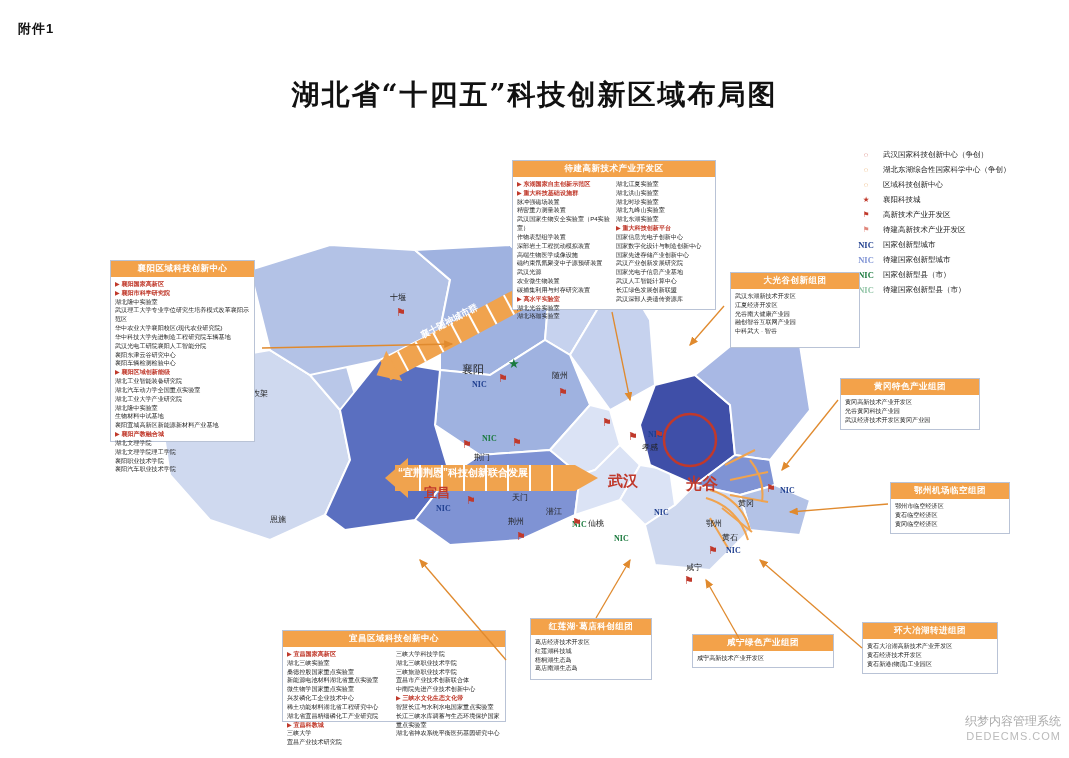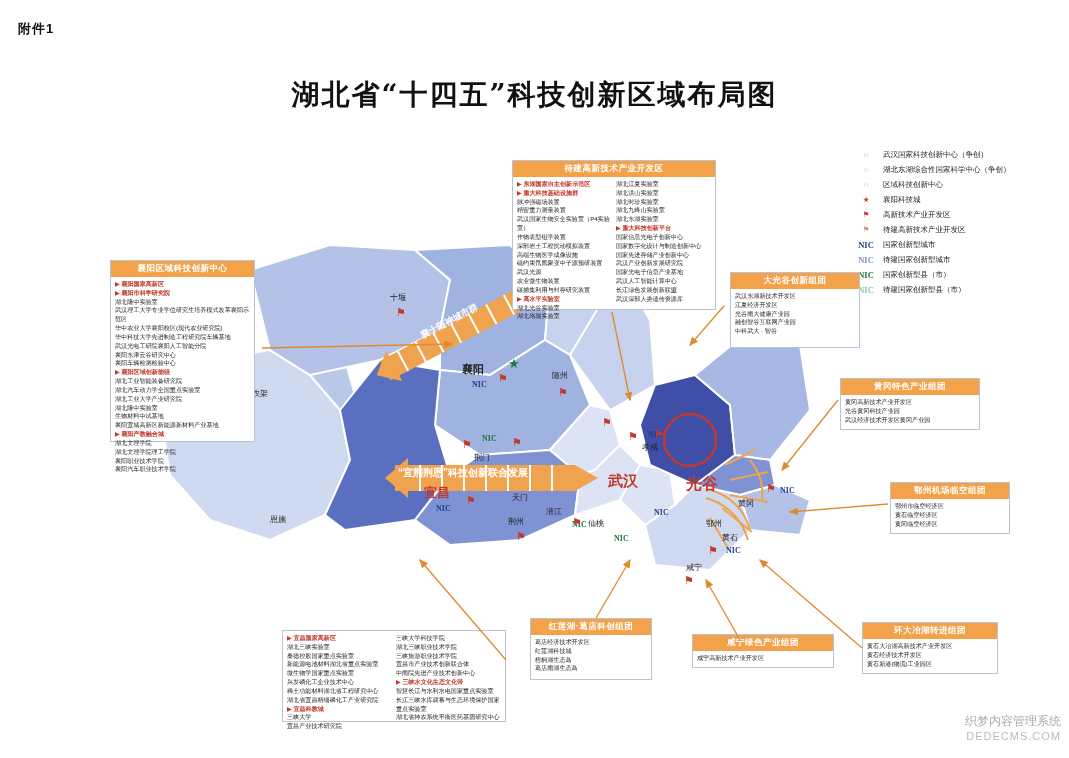--- a/index.html
+++ b/index.html
@@ -121,21 +121,21 @@
     <circle cx="540" cy="230" r="26" fill="none" stroke="#c0392b" stroke-width="2.5"></circle>
   </svg>
 
   <div class="bandtxt" style="left:268px;top:105px;transform:rotate(-28deg);">襄十随神城市群</div>
   <div class="bandtxt" style="left:248px;top:256px;font-size:10px;">“宜荆荆恩”科技创新联合发展</div>
 </div>
 
 <div class="city" style="left:390px;top:292px">十堰</div>
 <div class="flag" style="left:396px;top:306px">⚑</div>
 <div class="city" style="left:244px;top:388px">神农架</div>
-<div class="city" style="left:462px;top:362px;font-size:11px;font-weight:bold">襄阳</div>
+<div class="city" style="left:462px;top:362px;font-size:11px;font-weight:normal">襄阳</div>
 <div class="nic blue" style="left:472px;top:380px">NIC</div>
 <div class="flag" style="left:498px;top:372px">⚑</div>
 <div class="city" style="left:552px;top:370px">随州</div>
 <div class="flag" style="left:558px;top:386px">⚑</div>
 <div class="city" style="left:474px;top:452px">荆门</div>
 <div class="nic green" style="left:482px;top:434px">NIC</div>
 <div class="flag" style="left:462px;top:438px">⚑</div>
 <div class="city" style="left:642px;top:442px">孝感</div>
 <div class="nic blue" style="left:648px;top:430px">NIC</div>
 <div class="flag" style="left:628px;top:430px">⚑</div>
@@ -271,20 +271,21 @@
     <div>襄阳宜城高新区新能源新材料产业基地</div>
     <div class="c">▶ 襄阳产教融合城</div>
     <div>湖北文理学院</div>
     <div>湖北文理学院理工学院</div>
     <div>襄阳职业技术学院</div>
     <div>襄阳汽车职业技术学院</div>
   </div>
 </div>
 
 <div class="box" style="left:282px;top:630px;width:224px;height:92px">
+  <div class="hd">宜昌区域科技创新中心</div>
   <div class="bd two">
     <div>
       <div class="c">▶ 宜昌国家高新区</div>
       <div>湖北三峡实验室</div>
       <div>桑德控股国家重点实验室</div>
       <div>新能源电池材料湖北省重点实验室</div>
       <div>微生物学国家重点实验室</div>
       <div>兴发磷化工企业技术中心</div>
       <div>稀土功能材料湖北省工程研究中心</div>
       <div>湖北省宜昌精细磷化工产业研究院</div>

